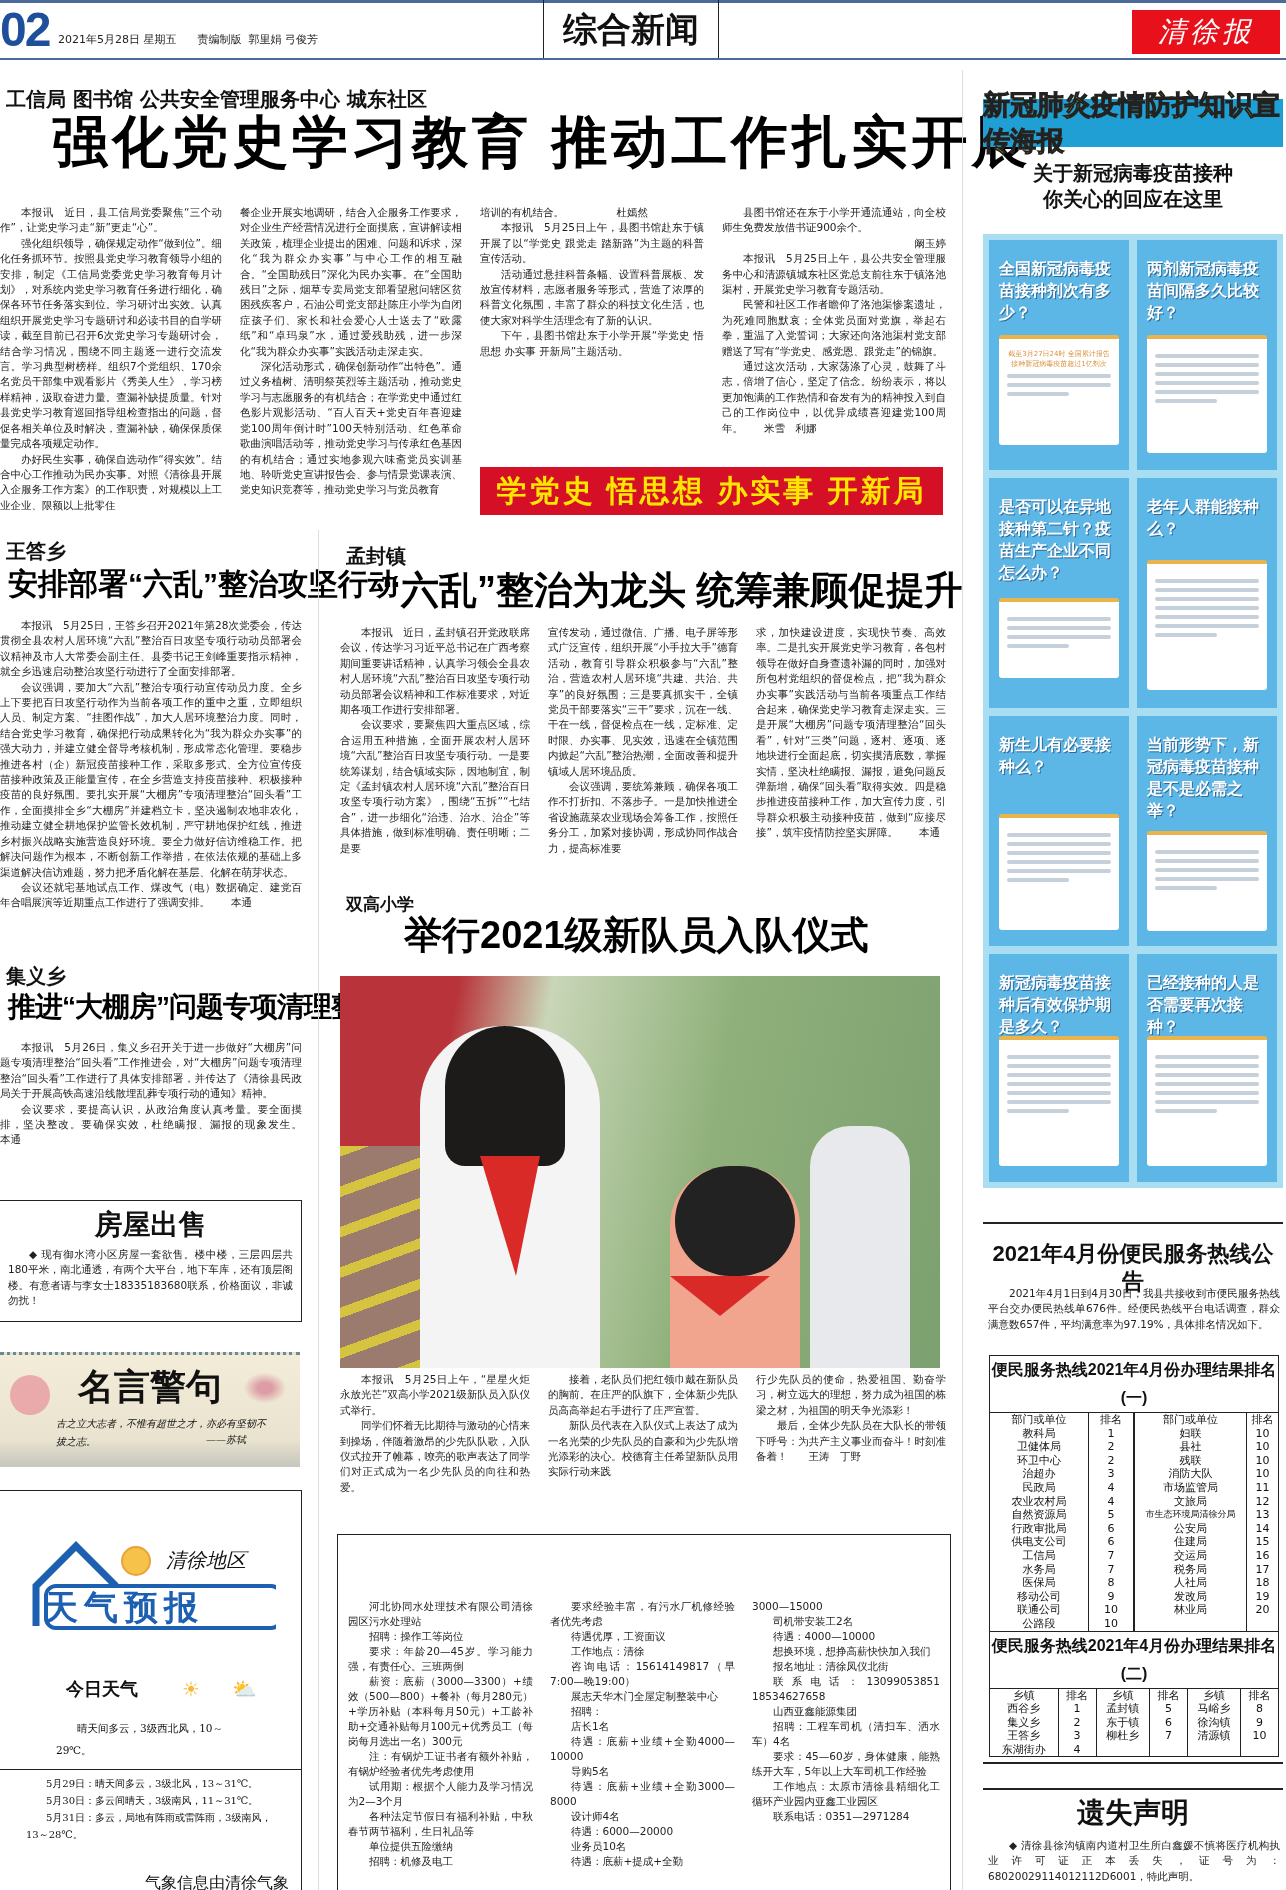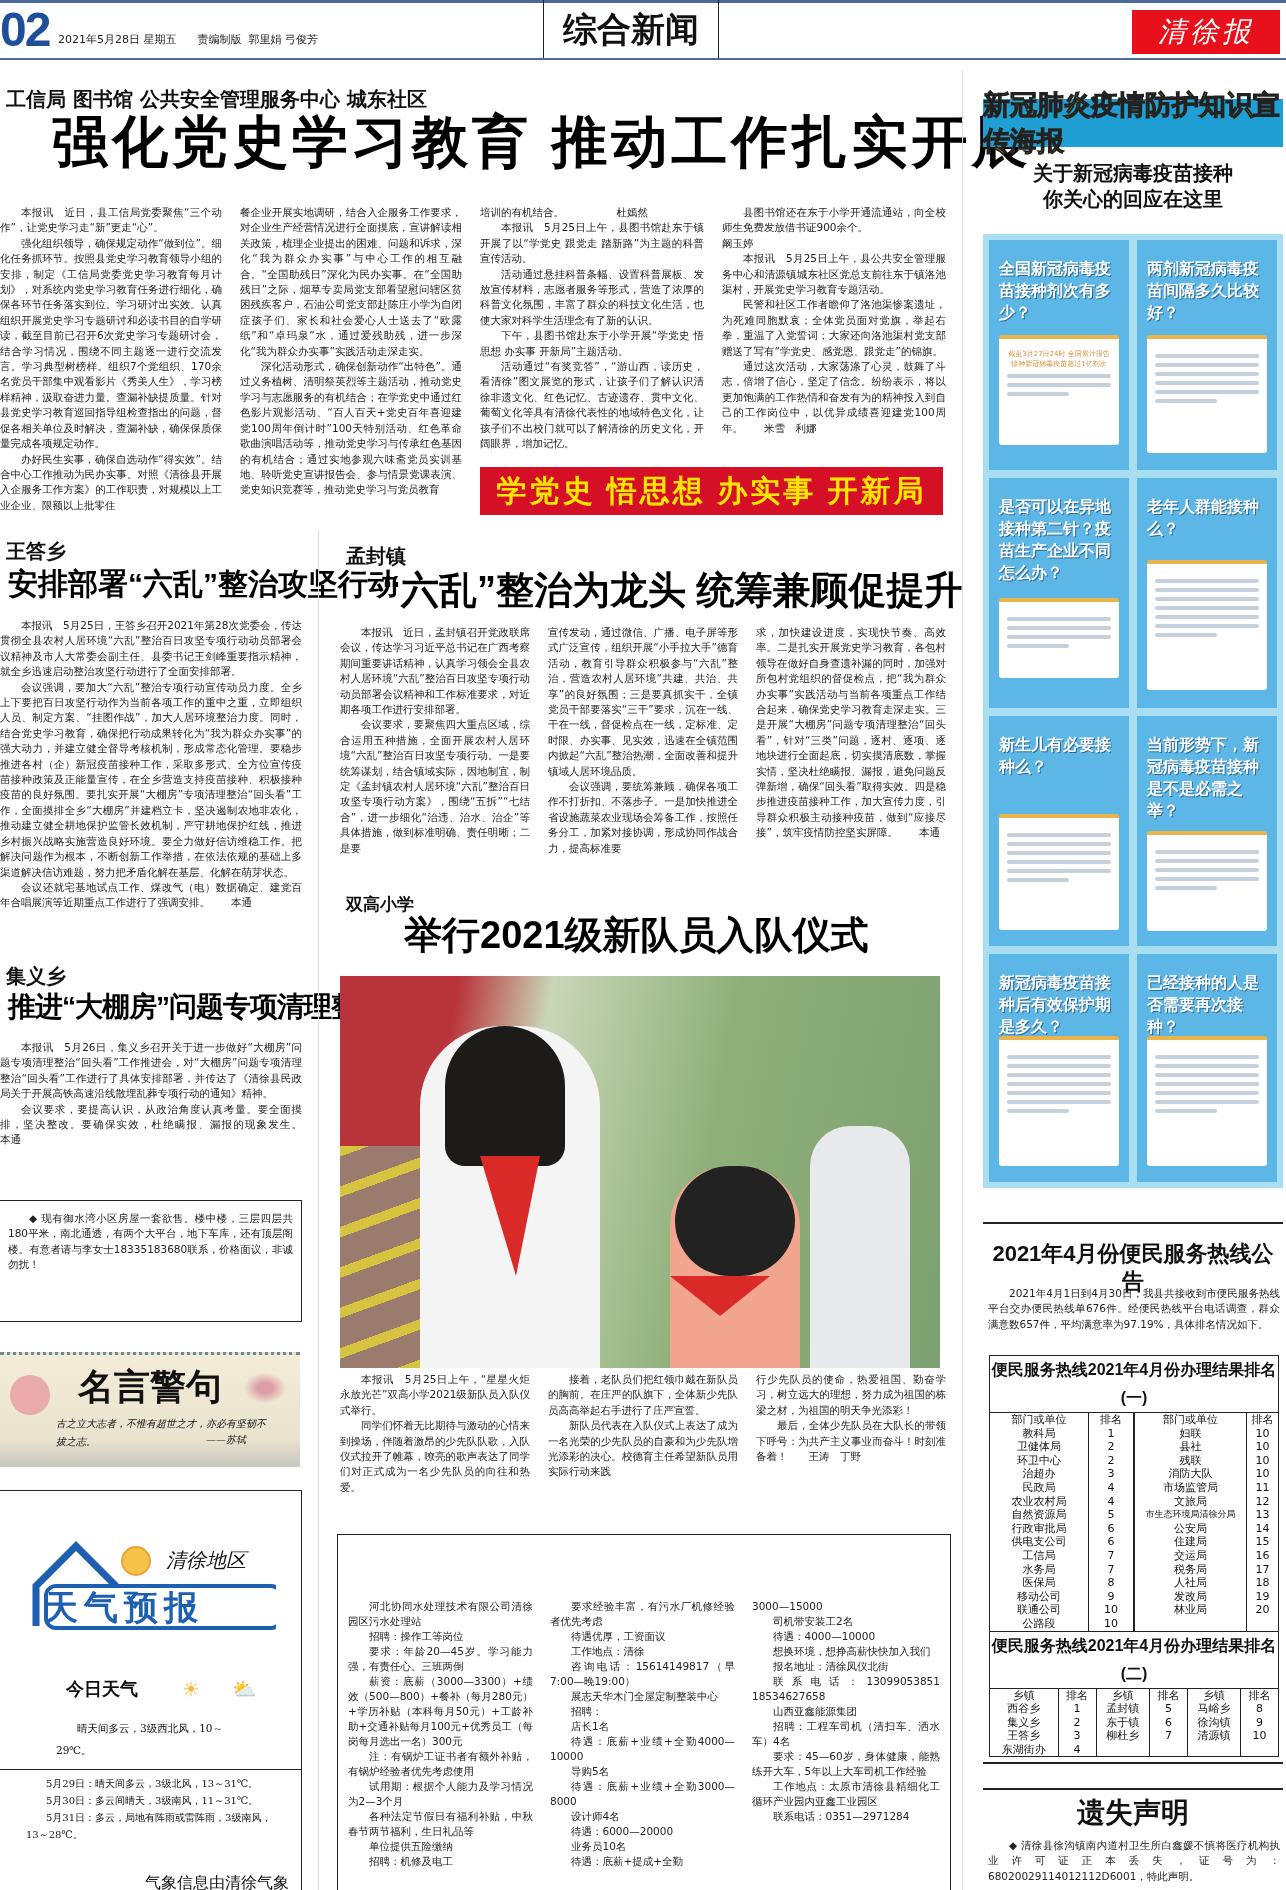--- a/index.html
+++ b/index.html
@@ -8,21 +8,21 @@
 .hdr-top{left:0;top:0;width:1286px;height:3px;background:#4a6a9a}
 .hdr-bot{left:0;top:58px;width:1286px;height:2px;background:#4a6a9a}
 .pgnum{left:0;top:4px;font-family:"Liberation Sans",sans-serif;font-weight:bold;font-size:48px;color:#1e4f9a;line-height:52px;letter-spacing:-2px}
 .meta{left:58px;top:32px;font-size:11px;color:#222;white-space:pre}
 .section{left:543px;top:0;width:176px;height:60px;border-left:1px solid #222;border-right:1px solid #222;display:flex;align-items:center;justify-content:center;font-family:"DejaVu Serif",serif;font-weight:bold;font-size:34px}
 .masthead{left:1132px;top:10px;width:148px;height:44px;background:#e8101b;color:#fff;font-family:"DejaVu Serif",serif;font-style:italic;font-size:28px;display:flex;align-items:center;justify-content:center;letter-spacing:4px}
 .kicker{font-family:"DejaVu Serif",serif;font-weight:bold;font-size:20px}
 .headline{font-family:"Liberation Sans",sans-serif;font-weight:bold;color:#000}
 .body{font-size:10.5px;line-height:15.4px;text-align:justify;color:#222}
 .body p{text-indent:2em}
-.body .sig{text-indent:0}
+.body .sig{text-align:right;text-indent:0}
 .col{position:absolute}
 .banner-red{background:#d50f25;color:#ffe600;font-weight:bold;font-size:30px;display:flex;align-items:center;justify-content:center;letter-spacing:3px;font-family:"Liberation Sans",sans-serif}
 .covid-head{background:#1f9fd4;color:#ffec00;font-weight:bold;font-size:27px;display:flex;align-items:center;justify-content:center;-webkit-text-stroke:1px #222;font-family:"Liberation Sans",sans-serif}
 .poster{background:#a9ddf2;padding:16px}
 .card{background:#5cb6e6;position:absolute;overflow:hidden}
 .card .q{color:#fff;font-weight:bold;font-size:16px;line-height:22px;padding:18px 10px 0 10px;text-shadow:1px 1px 0 #2d6a99}
 .card .box{position:absolute;left:10px;right:10px;background:#fff;border-top:4px solid #e9b44c;border-radius:3px;padding:10px 8px;font-size:7px;line-height:11px;color:#7a8a9a}
 .box-line{height:4px;background:#c5d0db;margin:5px 0;border-radius:2px}
 .framed{border:1.5px solid #222}
 table{border-collapse:collapse;width:100%}
@@ -49,21 +49,20 @@
 </div>
 <div class="col body" style="left:240px;top:205px;width:222px">
   <p style="text-indent:0">餐企业开展实地调研，结合入企服务工作要求，对企业生产经营情况进行全面摸底，宣讲解读相关政策，梳理企业提出的困难、问题和诉求，深化“我为群众办实事”与中心工作的相互融合。“全国助残日”深化为民办实事。在“全国助残日”之际，烟草专卖局党支部看望慰问辖区贫困残疾客户，石油公司党支部赴陈庄小学为自闭症孩子们、家长和社会爱心人士送去了“欧露纸”和“卓玛泉”水，通过爱残助残，进一步深化“我为群众办实事”实践活动走深走实。</p>
   <p>深化活动形式，确保创新动作“出特色”。通过义务植树、清明祭英烈等主题活动，推动党史学习与志愿服务的有机结合；在学党史中通过红色影片观影活动、“百人百天+党史百年喜迎建党100周年倒计时”100天特别活动、红色革命歌曲演唱活动等，推动党史学习与传承红色基因的有机结合；通过实地参观六味斋党员实训基地、聆听党史宣讲报告会、参与情景党课表演、党史知识竞赛等，推动党史学习与党员教育</p>
 </div>
 <div class="col body" style="left:480px;top:205px;width:224px">
   <p style="text-indent:0">培训的有机结合。　　　　　杜嫣然</p>
   <p>本报讯　5月25日上午，县图书馆赴东于镇开展了以“学党史 跟党走 踏新路”为主题的科普宣传活动。</p>
   <p>活动通过悬挂科普条幅、设置科普展板、发放宣传材料，志愿者服务等形式，营造了浓厚的科普文化氛围，丰富了群众的科技文化生活，也使大家对科学生活理念有了新的认识。</p>
   <p>下午，县图书馆赴东于小学开展“学党史 悟思想 办实事 开新局”主题活动。</p>
-  <p>活动通过“有奖竞答”，“游山西，读历史，看清徐”图文展览的形式，让孩子们了解认识清徐非遗文化、红色记忆、古迹遗存、贯中文化、葡萄文化等具有清徐代表性的地域特色文化，让孩子们不出校门就可以了解清徐的历史文化，开阔眼界，增加记忆。</p>
 </div>
 <div class="col body" style="left:722px;top:205px;width:224px">
   <p>县图书馆还在东于小学开通流通站，向全校师生免费发放借书证900余个。</p>
   <p class="sig">阚玉婷</p>
   <p>本报讯　5月25日上午，县公共安全管理服务中心和清源镇城东社区党总支前往东于镇洛池渠村，开展党史学习教育专题活动。</p>
   <p>民警和社区工作者瞻仰了洛池渠惨案遗址，为死难同胞默哀；全体党员面对党旗，举起右拳，重温了入党誓词；大家还向洛池渠村党支部赠送了写有“学党史、感党恩、跟党走”的锦旗。</p>
   <p>通过这次活动，大家荡涤了心灵，鼓舞了斗志，倍增了信心，坚定了信念。纷纷表示，将以更加饱满的工作热情和奋发有为的精神投入到自己的工作岗位中，以优异成绩喜迎建党100周年。　　米雪　利娜</p>
 </div>
 <div class="abs banner-red" style="left:480px;top:467px;width:463px;height:48px">学党史 悟思想 办实事 开新局</div>
 
@@ -90,20 +89,21 @@
 </div>
 
 <div class="abs kicker" style="left:6px;top:963px">集义乡</div>
 <div class="abs headline" style="left:8px;top:990px;font-size:28px;line-height:34px;letter-spacing:-1px">推进“大棚房”问题专项清理整治“回头看”</div>
 <div class="col body" style="left:0;top:1040px;width:302px">
   <p>本报讯　5月26日，集义乡召开关于进一步做好“大棚房”问题专项清理整治“回头看”工作推进会，对“大棚房”问题专项清理整治“回头看”工作进行了具体安排部署，并传达了《清徐县民政局关于开展高铁高速沿线散埋乱葬专项行动的通知》精神。</p>
   <p>会议要求，要提高认识，从政治角度认真考量。要全面摸排，坚决整改。要确保实效，杜绝瞒报、漏报的现象发生。　　本通</p>
 </div>
 
 <div class="abs framed" style="left:0;top:1200px;width:302px;height:122px;padding:6px 8px;border-left:none">
+  <div style="text-align:center;font-weight:bold;font-size:28px;line-height:36px">房屋出售</div>
   <div class="body" style="margin-top:4px;text-indent:2em">◆ 现有御水湾小区房屋一套欲售。楼中楼，三层四层共180平米，南北通透，有两个大平台，地下车库，还有顶层阁楼。有意者请与李女士18335183680联系，价格面议，非诚勿扰！</div>
 </div>
 
 <div class="abs" style="left:0;top:1352px;width:300px;height:115px;background:linear-gradient(#f2ecd8,#e6e0cc);border-top:3px dotted #6a8a9a;overflow:hidden">
   <div class="abs" style="left:10px;top:20px;width:40px;height:40px;border-radius:50%;background:#e8909a;opacity:.7"></div>
   <div class="abs" style="left:240px;top:15px;width:50px;height:36px;background:radial-gradient(#d88a9a 20%,transparent 60%);opacity:.8"></div>
   <div class="abs" style="left:0;top:85px;width:300px;height:30px;background:linear-gradient(transparent,#aab0b0);opacity:.6"></div>
   <div class="abs" style="left:78px;top:10px;font-weight:bold;font-size:36px;line-height:44px">名言警句</div>
   <div class="abs" style="left:56px;top:60px;width:210px;font-family:'DejaVu Serif',serif;font-size:10px;line-height:18px;font-style:italic">古之立大志者，不惟有超世之才，亦必有坚韧不拔之志。</div>
   <div class="abs" style="left:206px;top:78px;font-family:'DejaVu Serif',serif;font-size:10px;font-style:italic">——苏轼</div>

